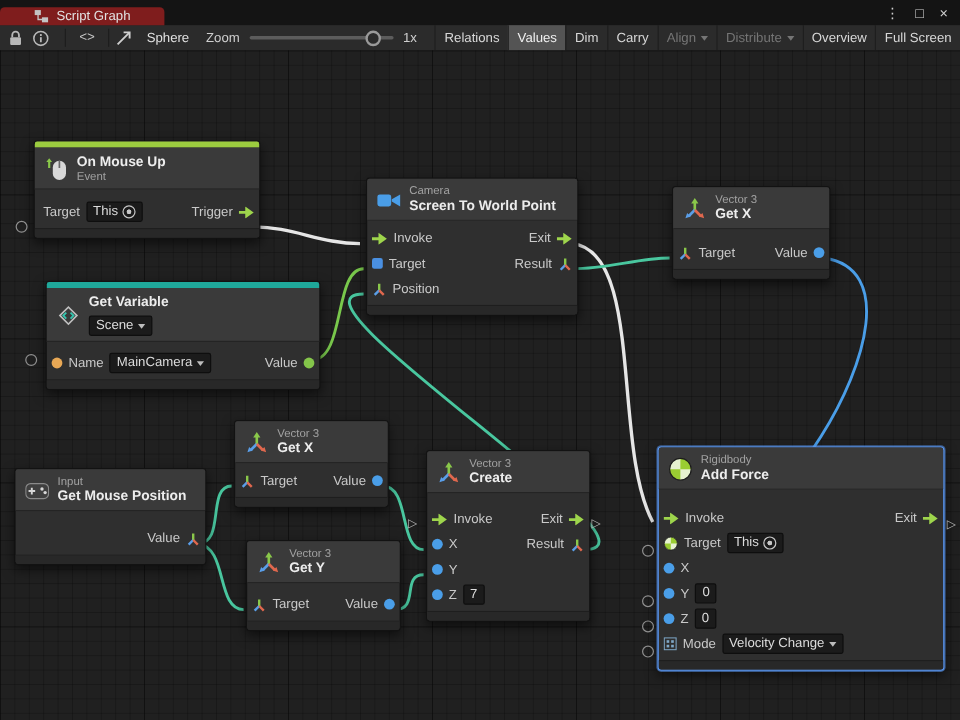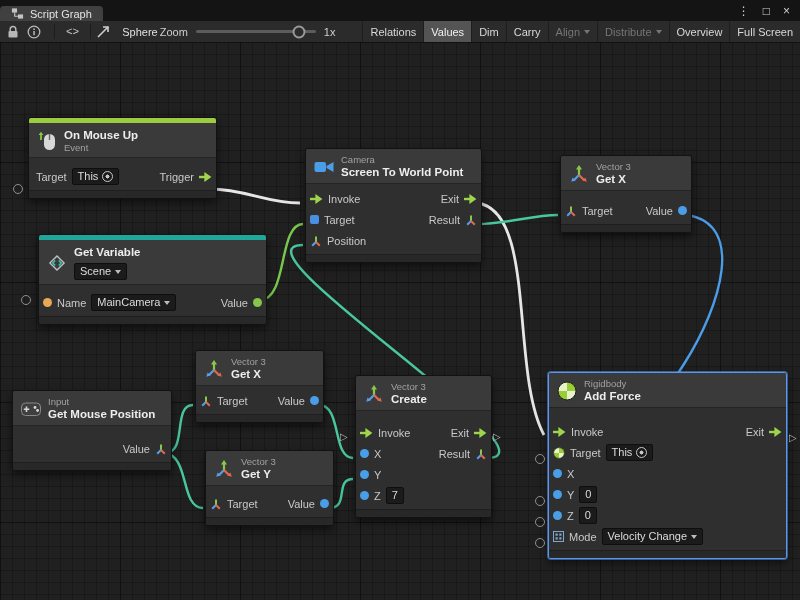--- a/index.html
+++ b/index.html
@@ -1,32 +1,32 @@
 <!DOCTYPE html>
 <html><head>
 <meta charset="utf-8">
 <style>
   html,body{margin:0;padding:0;background:#101010;}
   body{font-family:"Liberation Sans","DejaVu Sans",sans-serif;}
   .app{position:relative;width:800px;height:600px;overflow:hidden;background:#1f1f1f;}
 
   
   .tabbar{display:flex;align-items:flex-end;height:21px;background:#141414;}
-  .tab{display:flex;align-items:center;gap:6px;height:15px;padding:0 11px;background:#404040;color:#e2e2e2;font-size:11px;border-radius:4px 4px 0 0;}
+  .tab{display:flex;align-items:center;gap:6px;height:15px;padding:0 28px;background:#7f1d1d;color:#e2e2e2;font-size:11px;border-radius:4px 4px 0 0;}
   .tab svg{width:13px;height:13px;}
   .winctl{margin-left:auto;display:flex;align-items:center;gap:13px;padding-right:10px;color:#cfcfcf;font-size:12px;height:100%;}
   .winctl span{cursor:default;}
 
   
   .toolbar{display:flex;align-items:center;height:21px;background:#2b2b2b;border-bottom:1px solid #161616;padding-left:7px;font-size:11px;color:#d4d4d4;}
   .tico{display:flex;align-items:center;margin-right:8px;}
   .tico svg{display:block;}
   .vsep{width:1px;height:15px;background:#1d1d1d;margin:0 5px;}
   .codeico{font-family:"Liberation Mono","DejaVu Sans Mono",monospace;font-size:11px;color:#c8c8c8;margin:0 6px;}
-  .gname{margin-left:4px;margin-right:2px;color:#e0e0e0;}
+  .gname{margin-left:4px;margin-right:14px;color:#e0e0e0;}
   .zlabel{color:#cfcfcf;margin-right:8px;}
   .ztrack{position:relative;width:120px;height:3px;background:#5c5c5c;border-radius:2px;}
   .zknob{position:absolute;left:86%;top:50%;transform:translate(-50%,-50%);width:9px;height:9px;border-radius:50%;background:#2b2b2b;border:2px solid #9a9a9a;}
   .zval{margin-left:8px;color:#cfcfcf;}
   .tb-right{margin-left:auto;display:flex;height:100%;}
   .tbtn{display:flex;align-items:center;gap:4px;padding:0 7px;height:100%;border-left:1px solid #1e1e1e;color:#d8d8d8;cursor:default;white-space:nowrap;}
   .tbtn.active{background:#545454;color:#f0f0f0;}
   .tbtn.disabled{color:#757575;}
   .caret{width:0;height:0;border-left:3.5px solid transparent;border-right:3.5px solid transparent;border-top:4px solid #bdbdbd;display:inline-block;}
   .tbtn.disabled .caret{border-top-color:#757575;}

